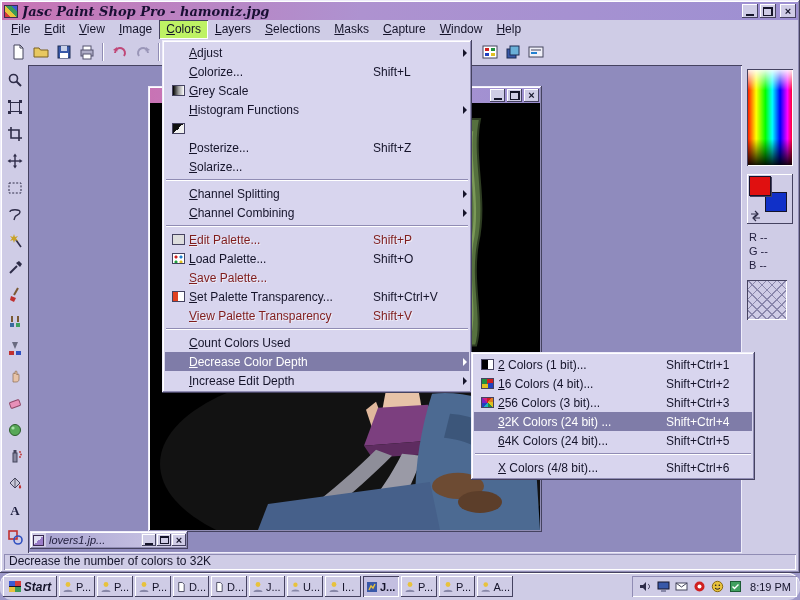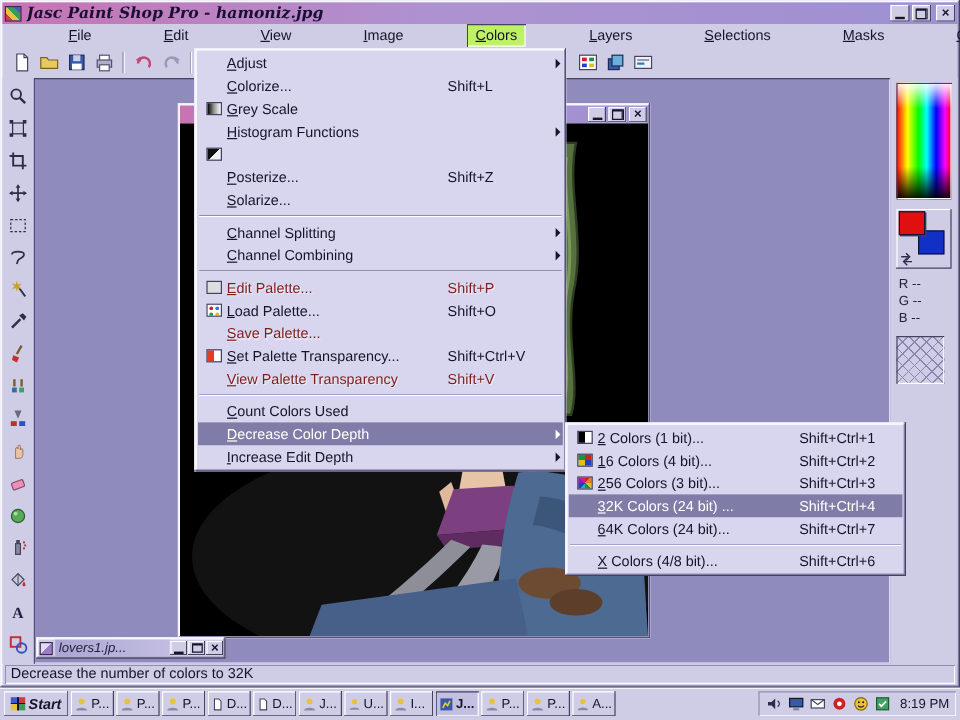--- a/index.html
+++ b/index.html
@@ -21,21 +21,21 @@
     background:linear-gradient(45deg,#d43c3c 25%,#e8c23c 25% 50%,#3c9a58 50% 75%,#3c5ad4 75%); }
   .tb-btn { width:16px; height:14px; margin-left:2px; display:flex; align-items:center; justify-content:center; font-size:11px; line-height:1; color:#15142a; }
   .g-min { width:8px; height:2px; background:#15142a; margin-top:7px; }
   .g-max { width:9px; height:8px; border:1px solid #15142a; border-top-width:2px; }
   .g-res { position:relative; width:10px; height:9px; }
   .g-res:before { content:""; position:absolute; right:0; top:0; width:7px; height:6px; border:1px solid #15142a; border-top-width:2px; background:#cfcce6; }
   .g-res:after  { content:""; position:absolute; left:0; bottom:0; width:7px; height:6px; border:1px solid #15142a; border-top-width:2px; background:#cfcce6; }
 
   
   #menubar { position:absolute; left:2px; top:20px; right:2px; height:19px; display:flex; align-items:center; padding-left:2px; }
-  .mb-item { padding:2px 7px 3px; cursor:default;margin-left:46px; }
+  .mb-item { padding:2px 7px 3px; cursor:default; }
   .mb-item.pressed { box-shadow: inset 1px 1px 0 #454260, inset -1px -1px 0 #ffffff; background:#bef264; }
   .accel { display:block; }
   .accel::first-letter { text-decoration:underline; }
 
   
   #toolbar { position:absolute; left:2px; top:39px; right:2px; height:26px; display:flex; align-items:center; padding-left:4px; }
   .tbtn { width:23px; height:22px; display:flex; align-items:center; justify-content:center; }
   .tsep { width:2px; height:18px; margin:0 4px; box-shadow: inset 1px 0 0 #908cb4, inset -1px 0 0 #ffffff; }
   #toolbar-right { position:absolute; left:476px; top:2px; display:flex; }
 
@@ -106,21 +106,21 @@
   .mic-trans { background:linear-gradient(90deg,#e04020 50%,#ffffff 50%); }
   .mic-2c { background:linear-gradient(90deg,#000 50%,#fff 50%); }
   .mic-16c { background:conic-gradient(#d02020 0 25%, #2040c0 0 50%, #e0c020 0 75%, #209040 0); }
   .mic-256c { background:conic-gradient(#d02020 0 12%, #e08020 0 25%, #e0c020 0 37%, #209040 0 50%, #20b0c0 0 62%, #2040c0 0 75%, #8020c0 0 87%, #d02080 0); }
 
   
   #statusbar { position:absolute; left:2px; right:2px; top:553px; height:18px; padding:1px 2px; }
   #status-cell { height:16px; line-height:15px; padding-left:5px; box-shadow: inset 1px 1px 0 #908cb4, inset -1px -1px 0 #ffffff; font-size:12px; white-space:nowrap; overflow:hidden; }
 
   
-  #taskbar { position:absolute; left:0; top:573px; width:800px; height:27px; background:#cfcce6; box-shadow: inset 0 1px 0 #ffffff; display:flex; align-items:center; padding:0 3px; z-index:70; }
+  #taskbar { position:absolute; left:0; top:573px; width:800px; height:27px; background:#cfcce6; box-shadow: inset 0 1px 0 #ffffff; display:flex; align-items:center; padding:0 3px; z-index:70;border-radius:12px; }
   #start-button { width:54px; height:21px; display:flex; align-items:center; justify-content:center; gap:3px; font-weight:bold; font-style:italic; }
   .win-flag { width:12px; height:11px; background:
       linear-gradient(0deg, transparent 49%, #15142a 49% 56%, transparent 56%),
       linear-gradient(90deg, transparent 46%, #15142a 46% 54%, transparent 54%),
       conic-gradient(#d43c3c 0 25%, #3c9a58 0 50%, #e8c23c 0 75%, #3c5ad4 0); }
   .task-btn { width:36px; height:21px; margin-left:2px; display:flex; align-items:center; padding:0 3px; gap:2px; font-size:11px; overflow:hidden; }
   .task-btn.active { box-shadow: inset 1px 1px 0 #454260, inset -1px -1px 0 #ffffff; background:#c3bfe0; font-weight:bold; }
   #tray { margin-left:auto; height:21px; display:flex; align-items:center; gap:3px; padding:0 6px; box-shadow: inset 1px 1px 0 #908cb4, inset -1px -1px 0 #ffffff; }
   .tray-icon { width:15px; height:15px; display:flex; align-items:center; justify-content:center; }
   #clock { margin-left:4px; font-size:11px; white-space:nowrap; }
@@ -596,21 +596,21 @@
       <span class="sc">Shift+Ctrl+3</span>
     </div>
   <div class="mi hot">
       <span class="ic"></span>
       <span class="lbl accel">32K Colors (24 bit) ...</span>
       <span class="sc">Shift+Ctrl+4</span>
     </div>
   <div class="mi">
       <span class="ic"></span>
       <span class="lbl accel">64K Colors (24 bit)...</span>
-      <span class="sc">Shift+Ctrl+7</span>
+      <span class="sc">Shift+Ctrl+5</span>
     </div>
   <div class="msep"></div>
   <div class="mi">
       <span class="ic"></span>
       <span class="lbl accel">X Colors (4/8 bit)...</span>
       <span class="sc">Shift+Ctrl+6</span>
     </div>
 </div>
 
 <div id="taskbar">

